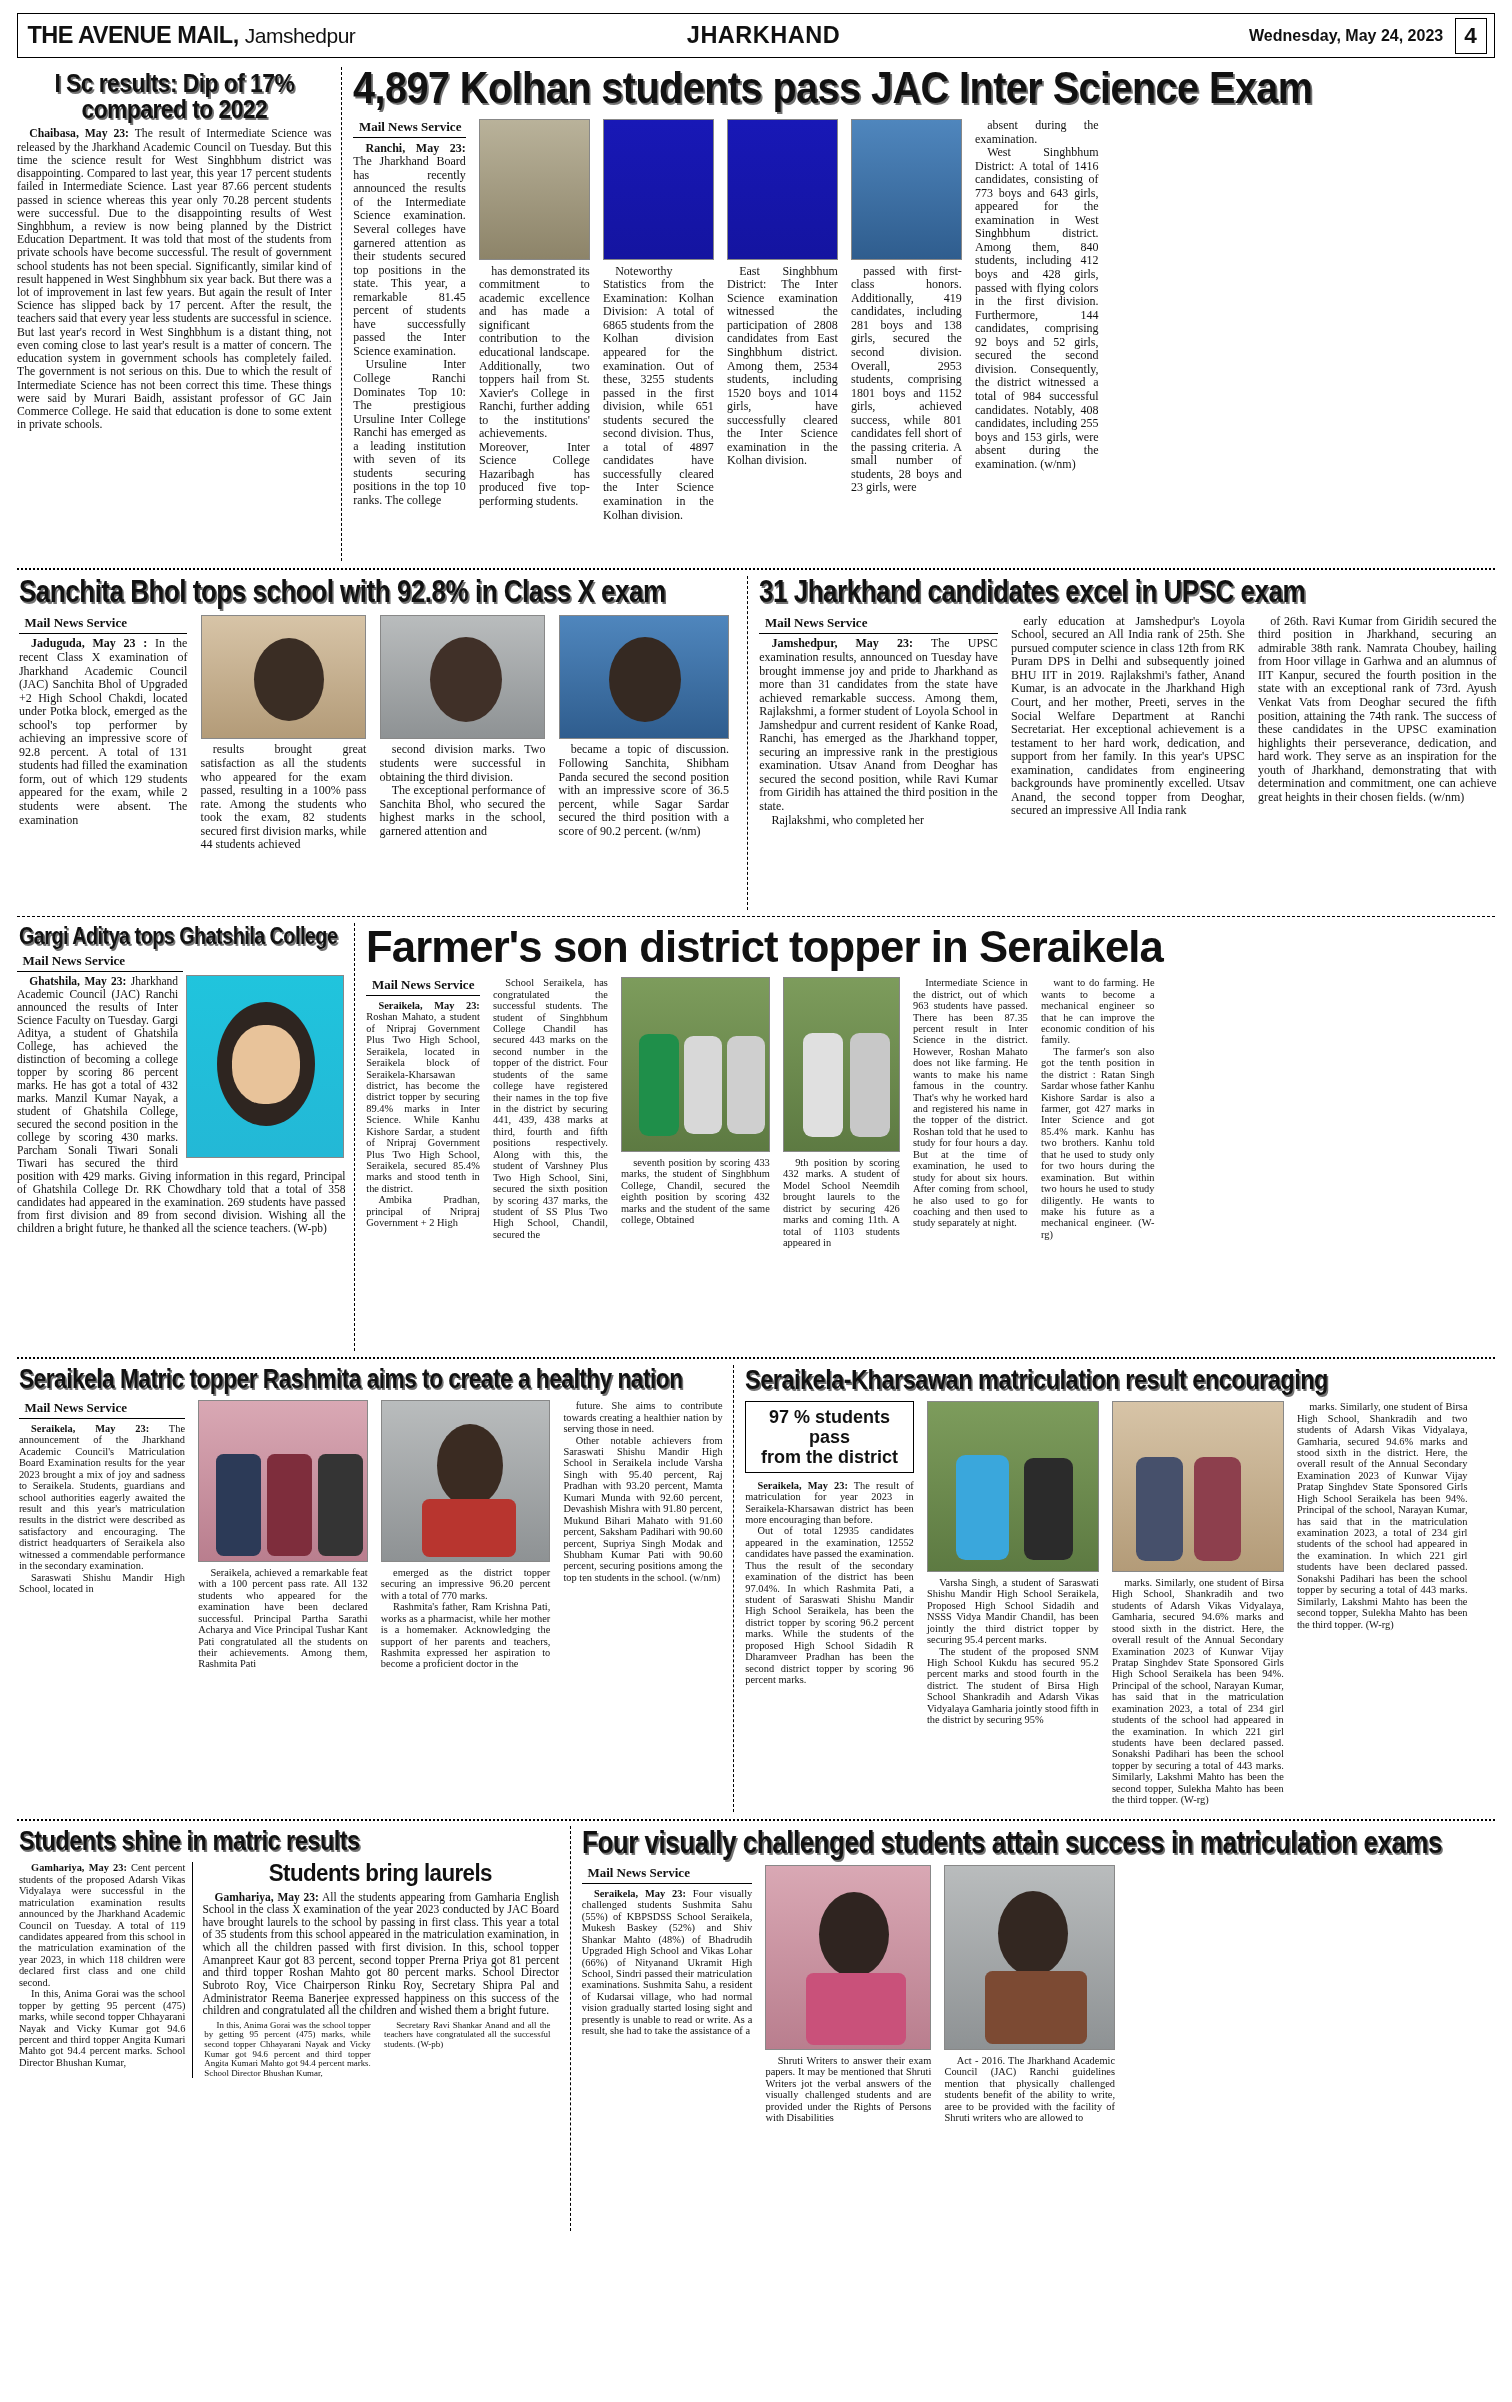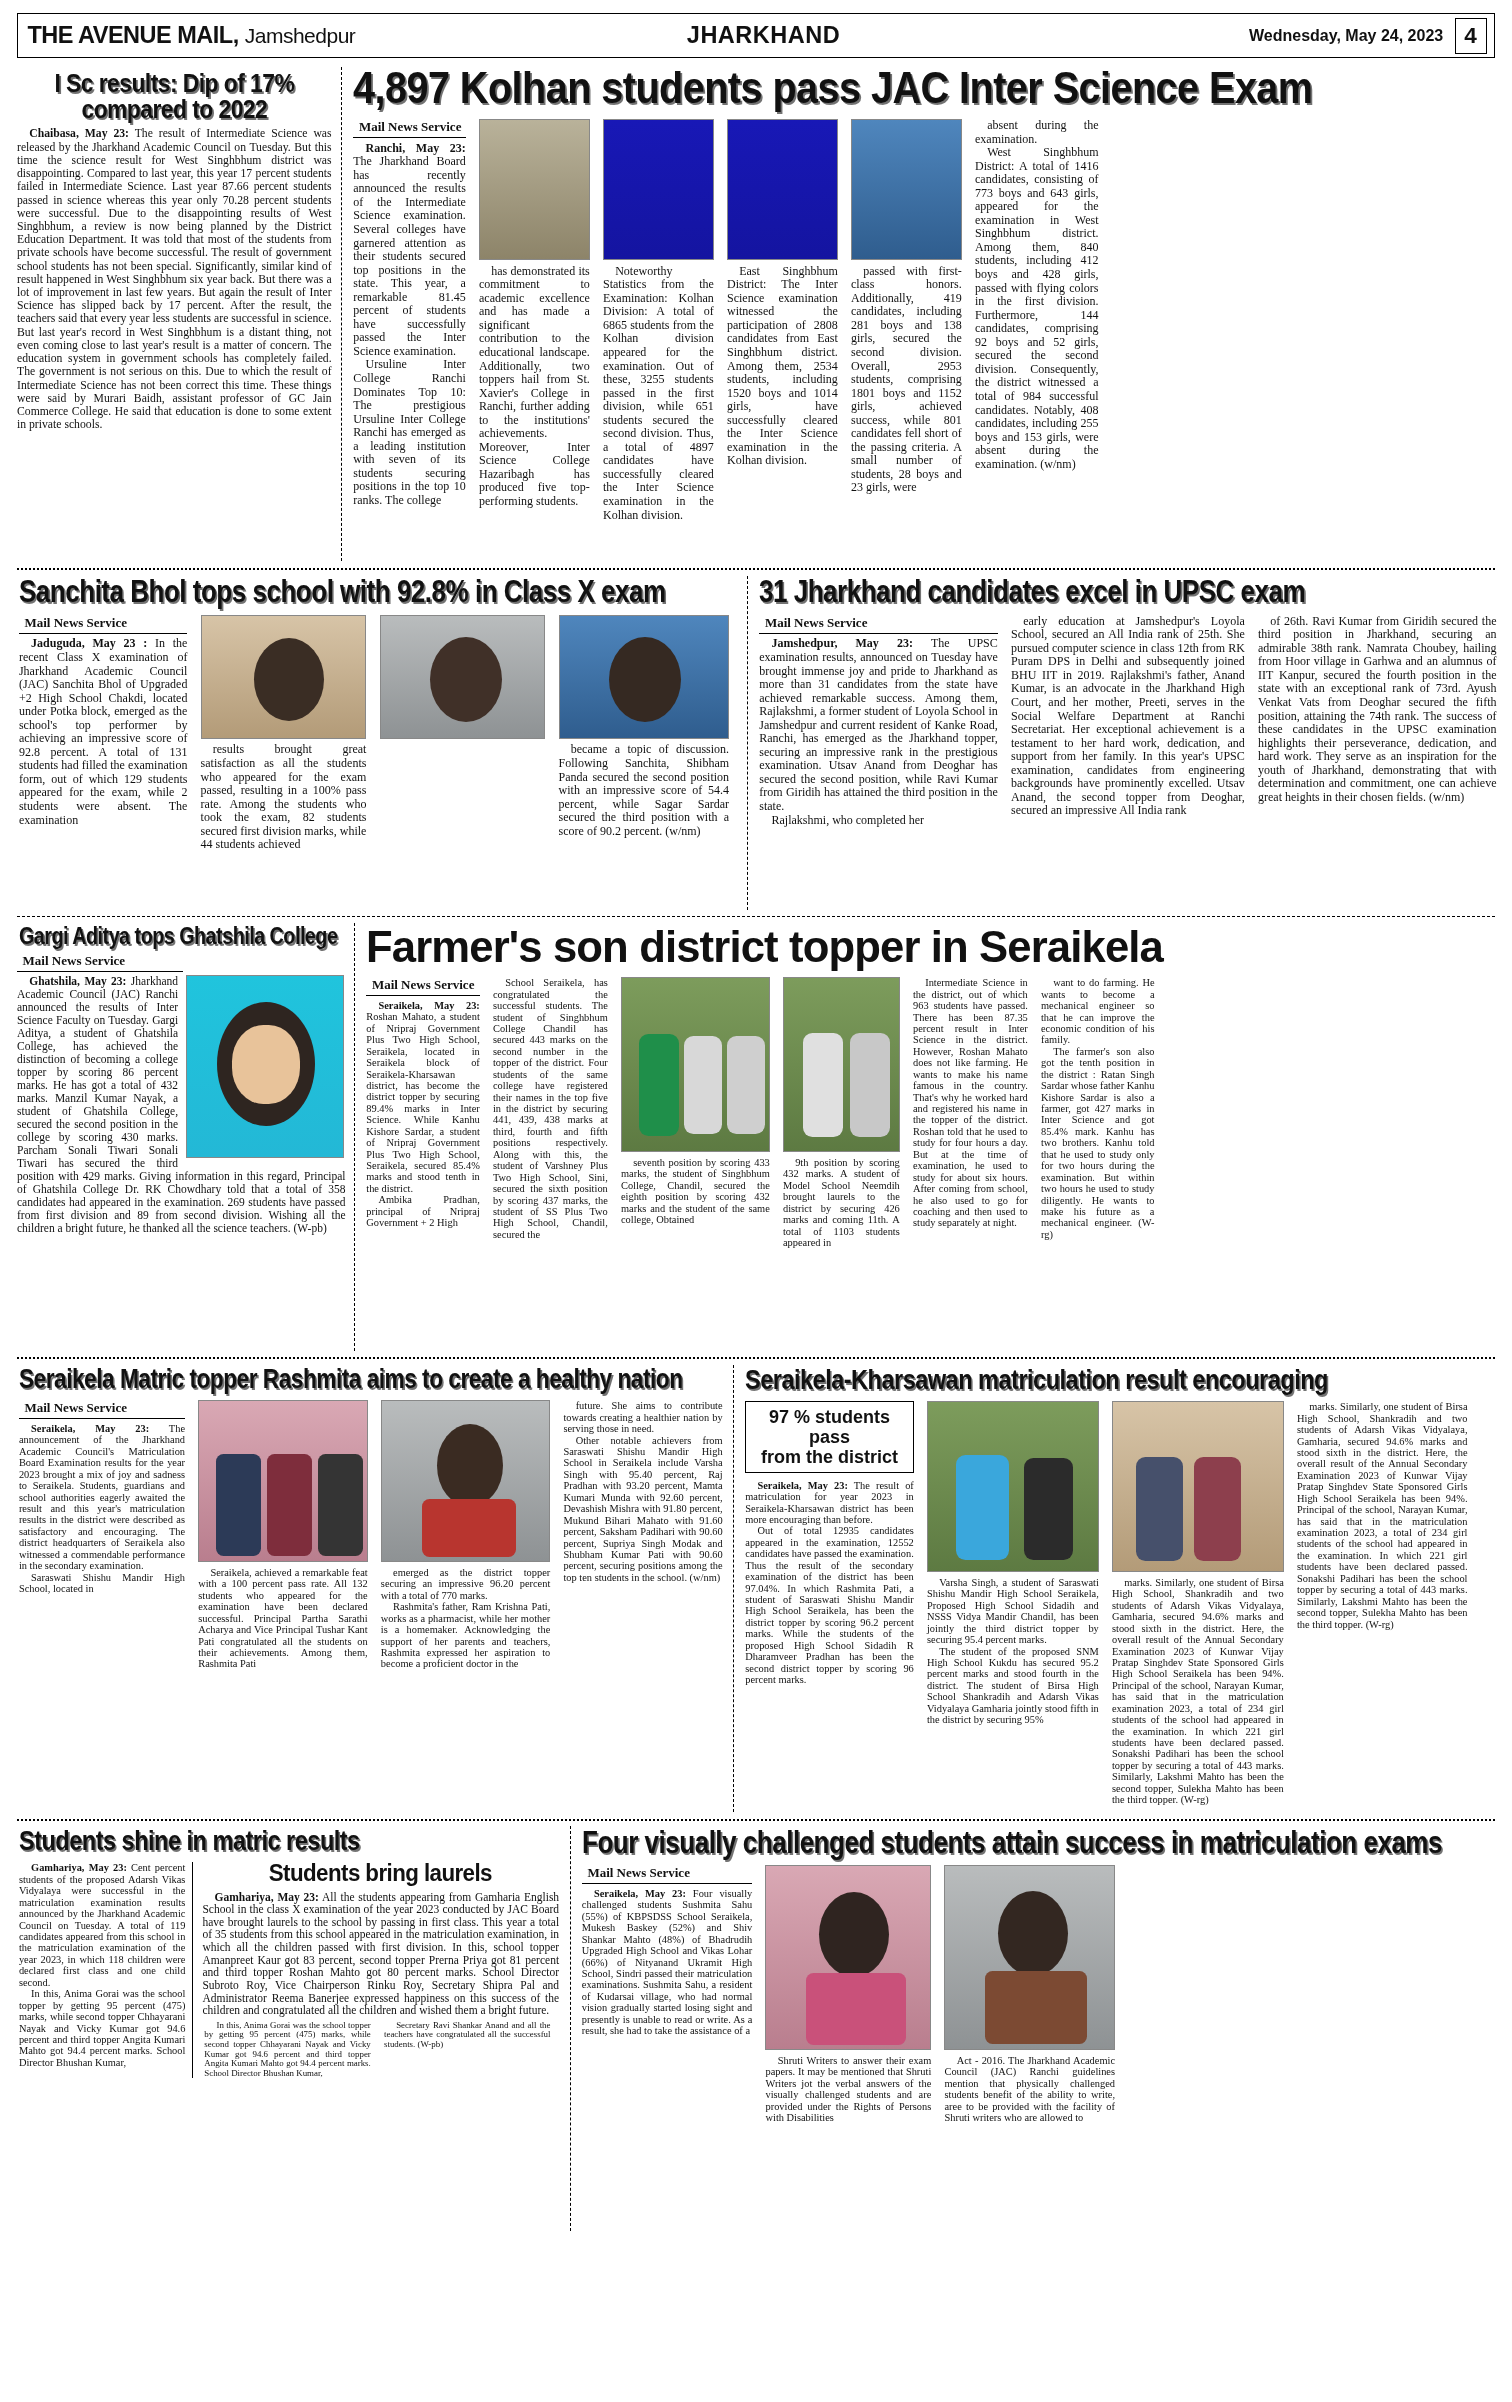--- a/index.html
+++ b/index.html
@@ -193,27 +193,31 @@
             <div class="head-shape" style="width:70px;height:83px;background:#3a2d24;left:52px;top:22.6px;"></div>
           </div>
           <div class="body-txt">
               <p>results brought great satisfaction as all the students who appeared for the exam passed, resulting in a 100% pass rate. Among the students who took the exam, 82 students secured first division marks, while 44 students achieved</p>
             </div>
         </div>
         <div class="col" style="width:179px;">
           <div class="photo ph-grey" style="height:124px; margin-bottom:4.7px;">
             <div class="head-shape" style="width:72px;height:85px;background:#403028;left:49px;top:21px;"></div>
           </div>
+          <div class="body-txt">
+            <p>second division marks. Two students were successful in obtaining the third division.</p>
+            <p>The exceptional performance of Sanchita Bhol, who secured the highest marks in the school, garnered attention and</p>
+          </div>
         </div>
         <div class="col" style="width:179px;">
           <div class="photo ph-blue2" style="height:124px; margin-bottom:4.7px;">
             <div class="head-shape" style="width:72px;height:85px;background:#352922;left:49px;top:21px;"></div>
           </div>
           <div class="body-txt">
-              <p>became a topic of discussion. Following Sanchita, Shibham Panda secured the second position with an impressive score of 54.4 percent, while Sagar Sardar secured the third position with a score of 90.2 percent. (w/nm)</p>
+              <p>became a topic of discussion. Following Sanchita, Shibham Panda secured the second position with an impressive score of 36.5 percent, while Sagar Sardar secured the third position with a score of 90.2 percent. (w/nm)</p>
             </div>
         </div>
       </div>
     </div>
 
     <div class="vsep"></div>
 
     <div style="flex:1; padding-left:9.4px;">
       <div class="hl" style="font-size:31px; margin:1.9px 0 7.5px 1.9px;">31 Jharkhand candidates excel in UPSC exam</div>
       <div class="cols">

